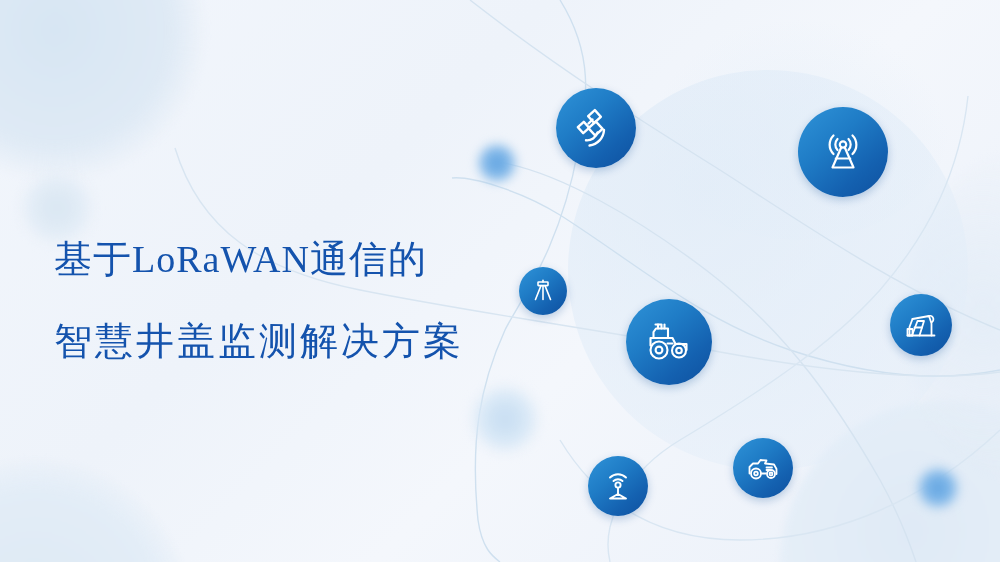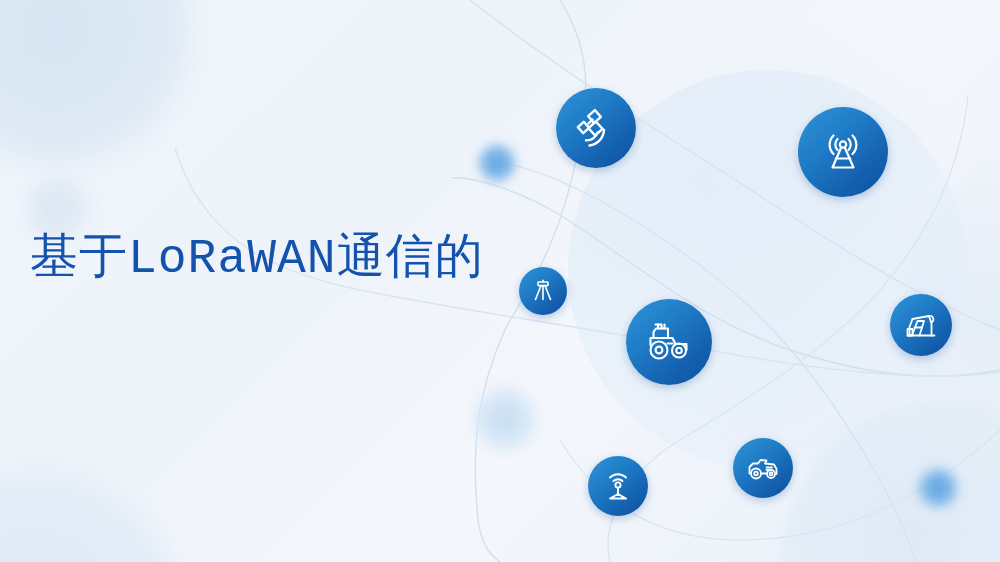--- a/index.html
+++ b/index.html
@@ -101,25 +101,26 @@
 
   
   .title-block {
     position: absolute;
     left: 30px;
     top: 228px;
     width: 540px;
   }
   .title-line {
     color: #1453ad;
-    font-family: Liberation Mono, monospace;
-    font-size: 48px;
+    font-family: Liberation Serif, serif;
+    font-size: 38px;
     line-height: 62px;
     letter-spacing: 1px;
     white-space: nowrap;
+    margin-left: 24px;
   }
   .title-line.second {
     letter-spacing: 3px;
     margin-top: 20px;
   }
 </style>
 </head>
 <body>
 
 <div id="slide">
@@ -243,15 +244,16 @@
         <path d="M13.5 13 a6.5 6.5 0 0 1 9 0"></path>
         <path d="M10 9.5 a11.5 11.5 0 0 1 16 0"></path>
         <path d="M18 19.6 L18 26"></path>
         <path d="M18 26 L10 30.5 L26 30.5 Z"></path>
       </svg>
     </span>
   </div>
 
   <div class="title-block">
     <div class="title-line">基于LoRaWAN通信的</div>
+    <div class="title-line second">智慧井盖监测解决方案</div>
   </div>
 
 </div>
 
 </body></html>

